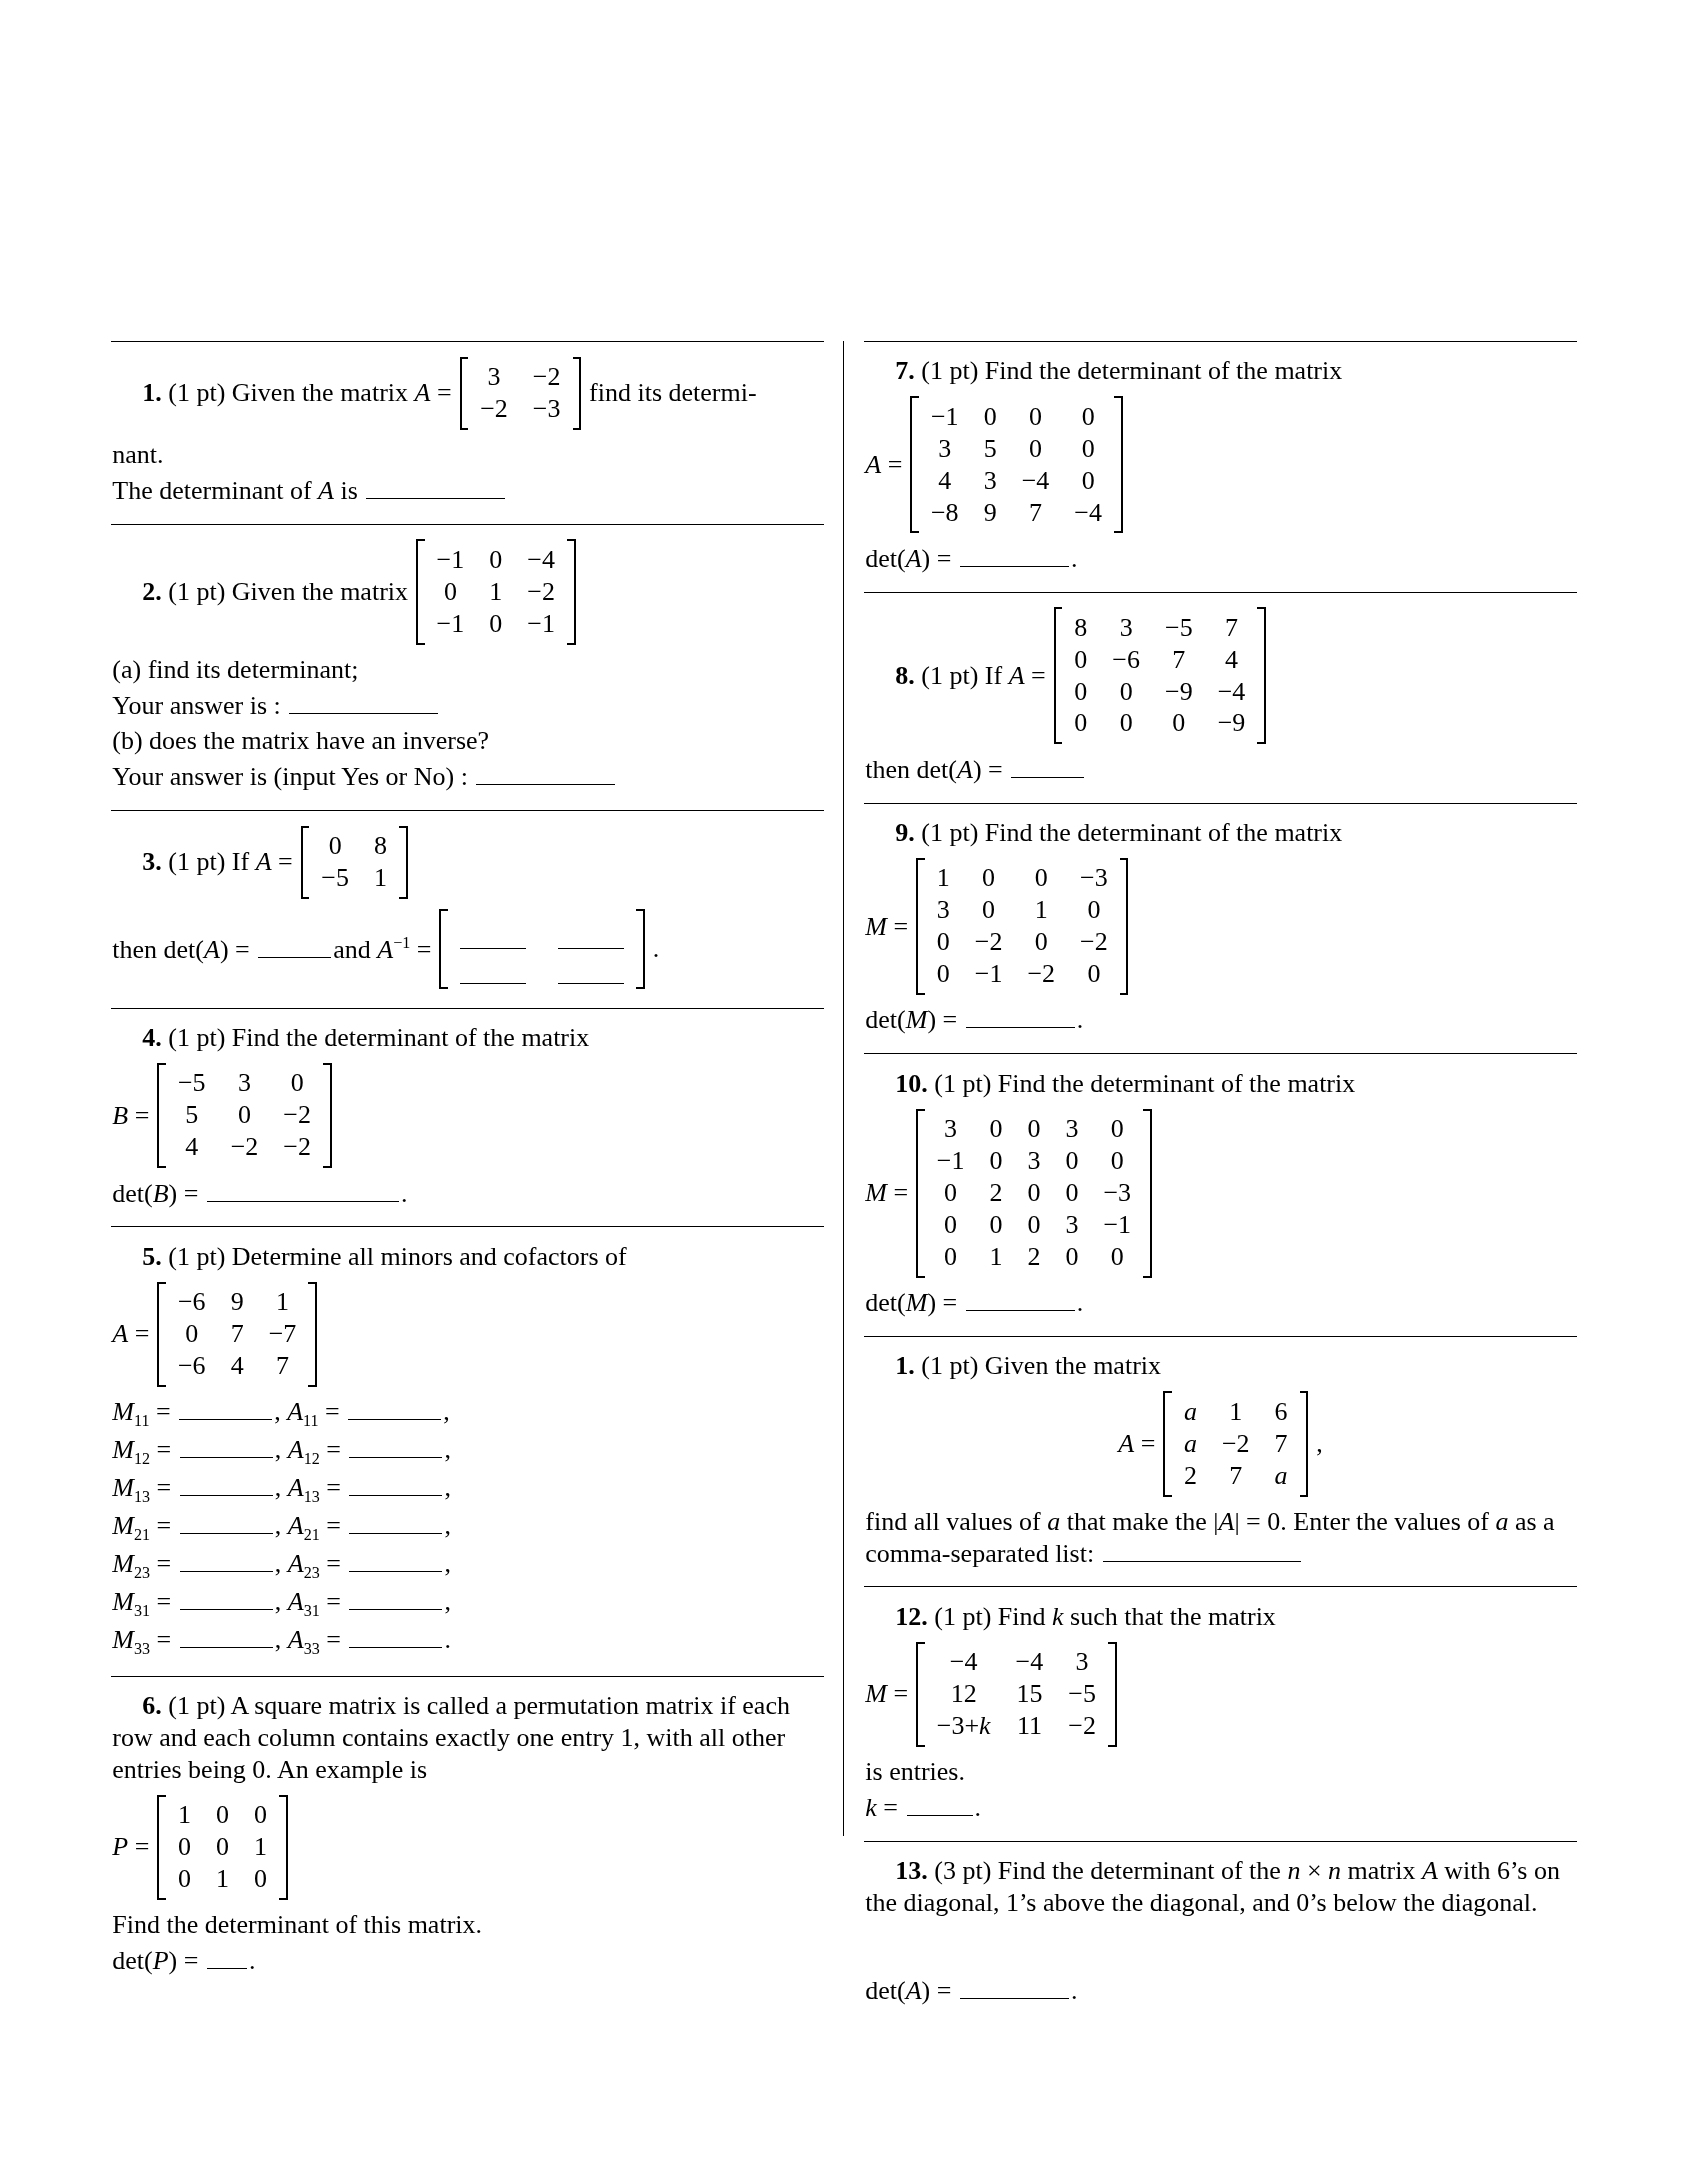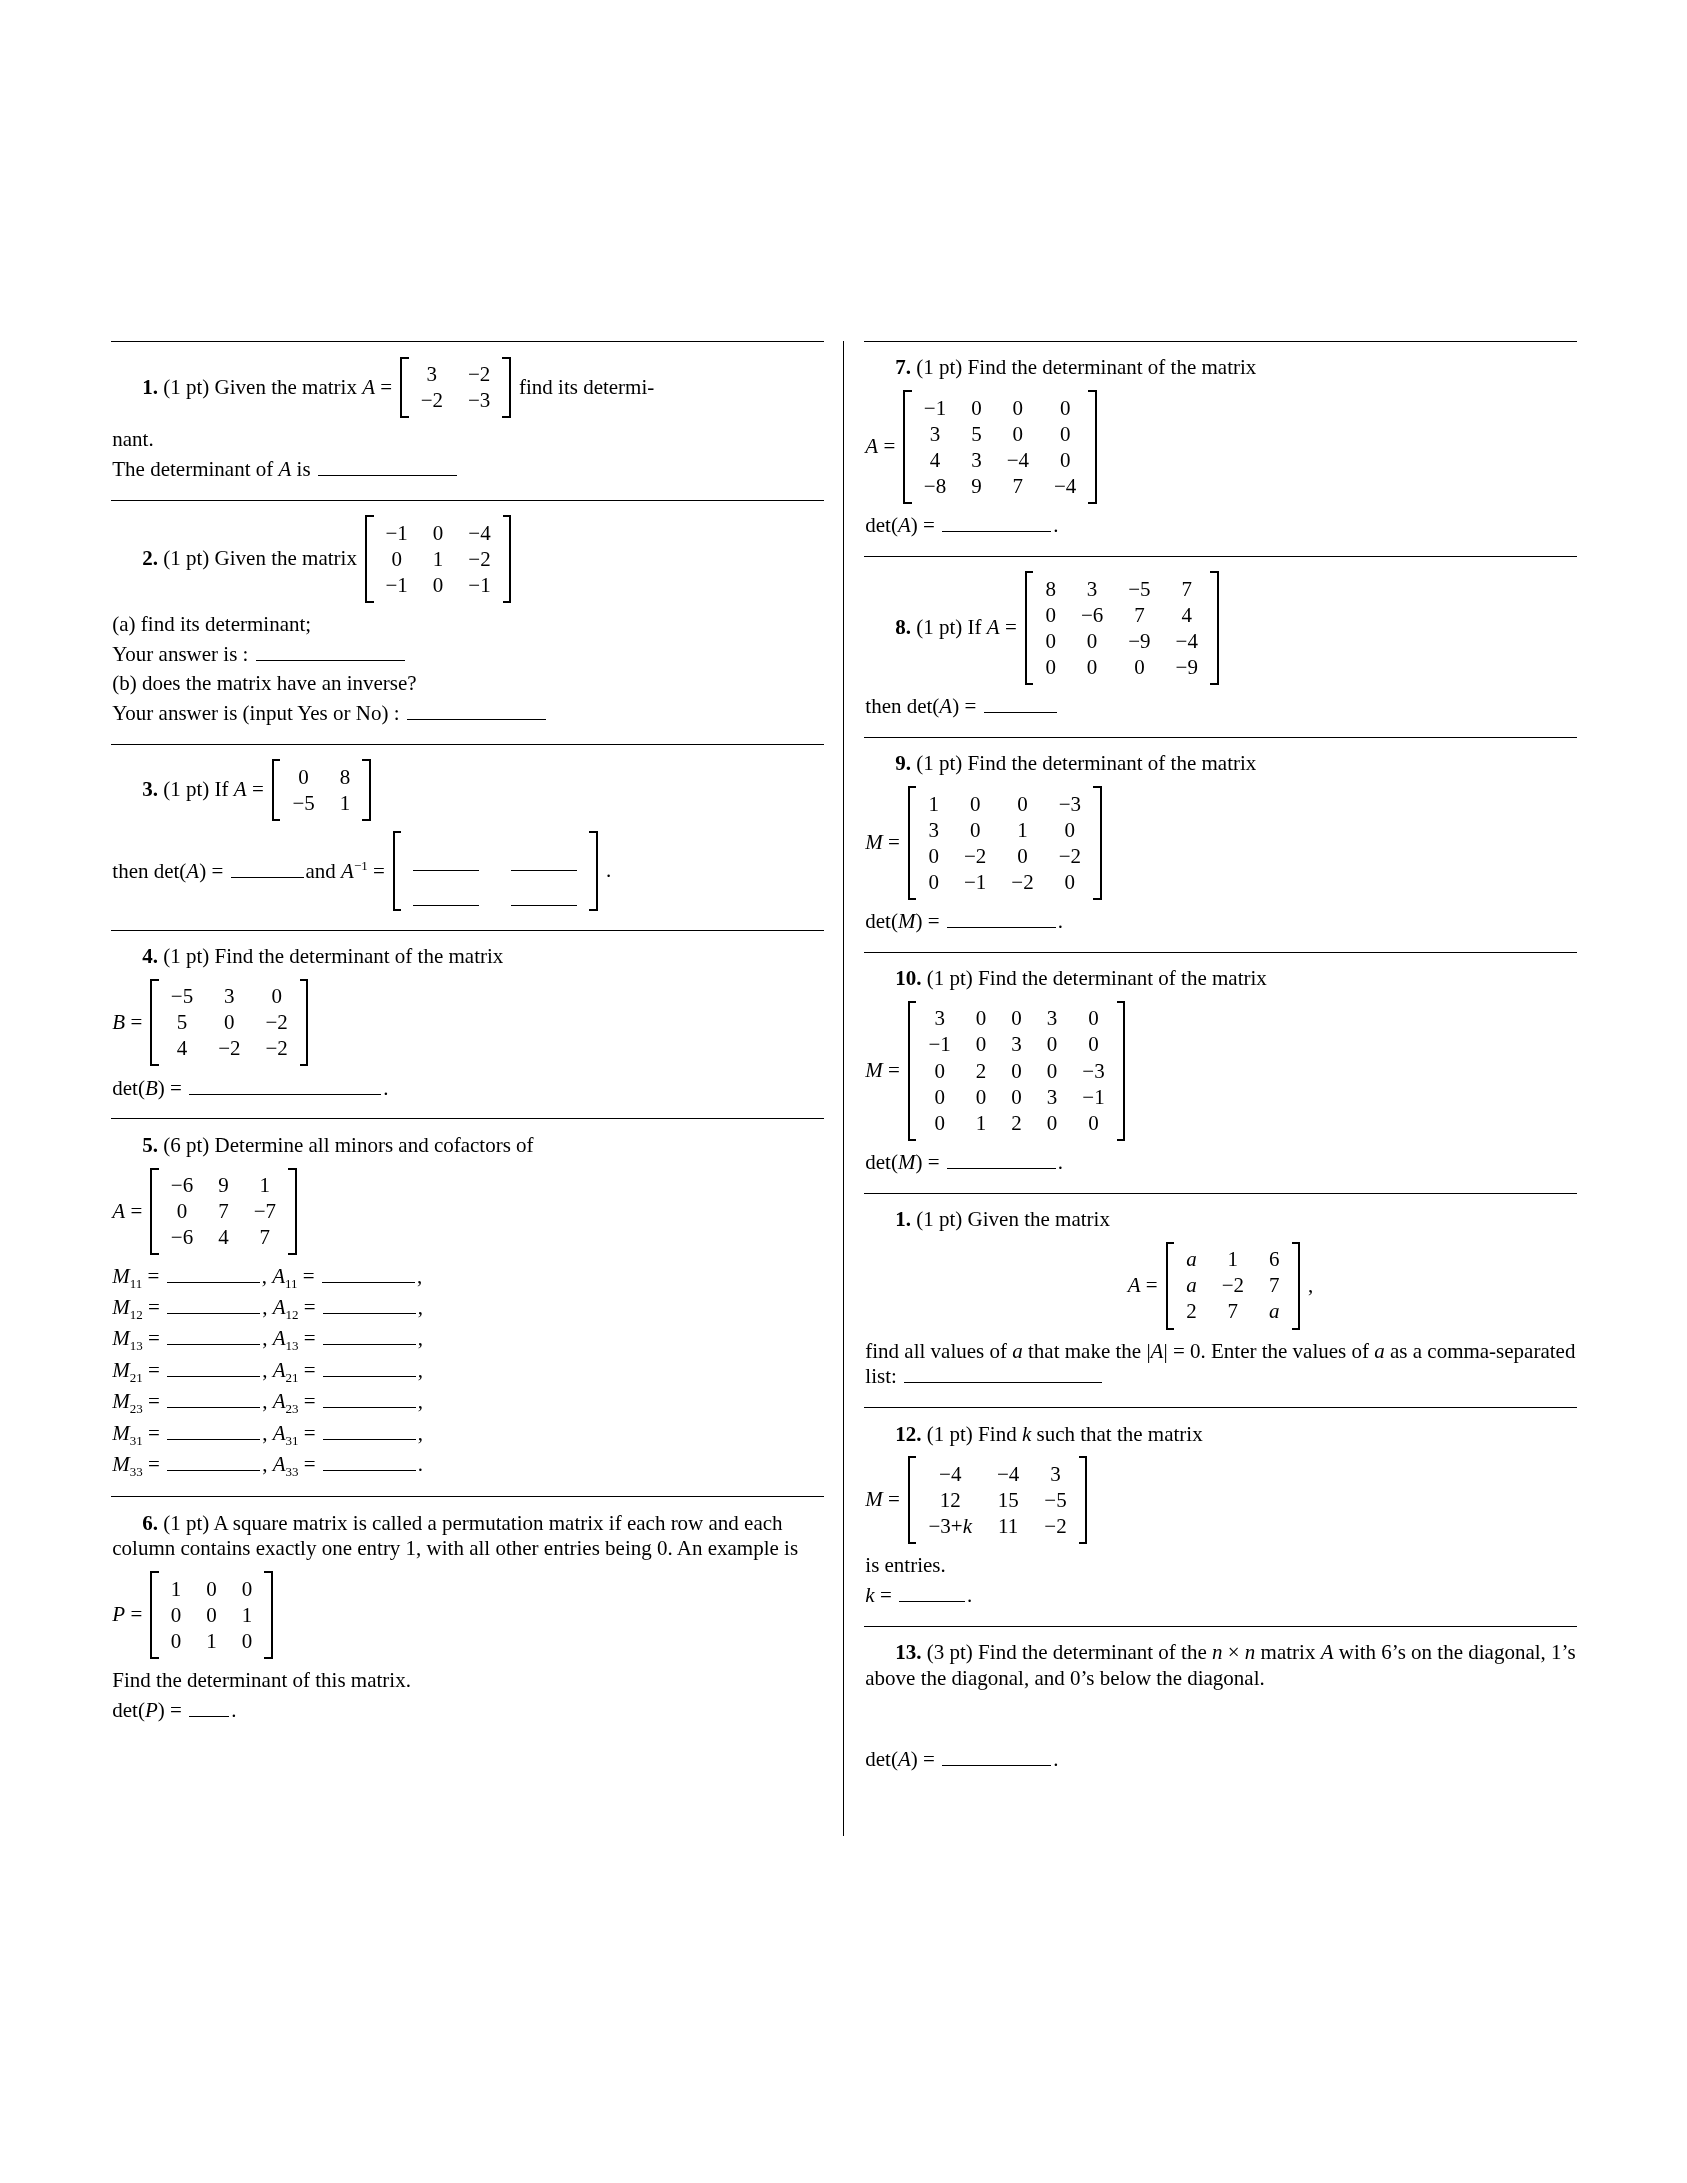--- a/index.html
+++ b/index.html
@@ -4,21 +4,21 @@
 <style>
   * { box-sizing: border-box; }
   html, body { margin: 0; padding: 0; background: #ffffff; }
   .page {
     position: relative;
     width: 1687px;
     height: 2183px;
     background: #ffffff;
     color: #000000;
     font-family: "Liberation Serif", "DejaVu Serif", serif;
-    font-size: 21px;
+    font-size: 26px;
     line-height: 1.22;
   }
   .vrule { position: absolute; left: 843px; top: 341px; width: 1.3px; height: 1495px; background: #000; }
   .col { position: absolute; top: 341px; width: 713px; }
   .col-left { left: 111px; }
   .col-right { left: 864px; }
   .problem { border-top: 1.3px solid #000; padding: 9.3px 1.3px 13.2px 1.3px; }
   .line { margin: 4px 0; }
   .fline { display: flex; align-items: center; }
   .fline > * { flex: 0 0 auto; }
@@ -141,21 +141,21 @@
               <span class="mcell"><span>−2</span></span>
               <span class="mcell"><span>−2</span></span>
             </span>
             <span class="mb mbr"></span>
           </span>
       </div>
       <div class="line"><span>det(</span><i>B</i><span>) = </span><span class="blank" style="width: 192px;"></span><span>.</span></div>
     </section>
 
     <section class="problem">
-      <div class="line ind"><span class="bold">5.</span><span> (6 pt) Determine all minors and cofactors of</span></div>
+      <div class="line ind"><span class="bold">5.</span><span> (1 pt) Determine all minors and cofactors of</span></div>
       <div class="fline">
         <span><i>A</i><span> =</span></span>
         <span class="matrix">
             <span class="mb mbl"></span>
             <span class="mgrid" style="grid-template-columns: repeat(3, auto);">
               <span class="mcell"><span>−6</span></span>
               <span class="mcell"><span>9</span></span>
               <span class="mcell"><span>1</span></span>
               <span class="mcell"><span>0</span></span>
               <span class="mcell"><span>7</span></span>

